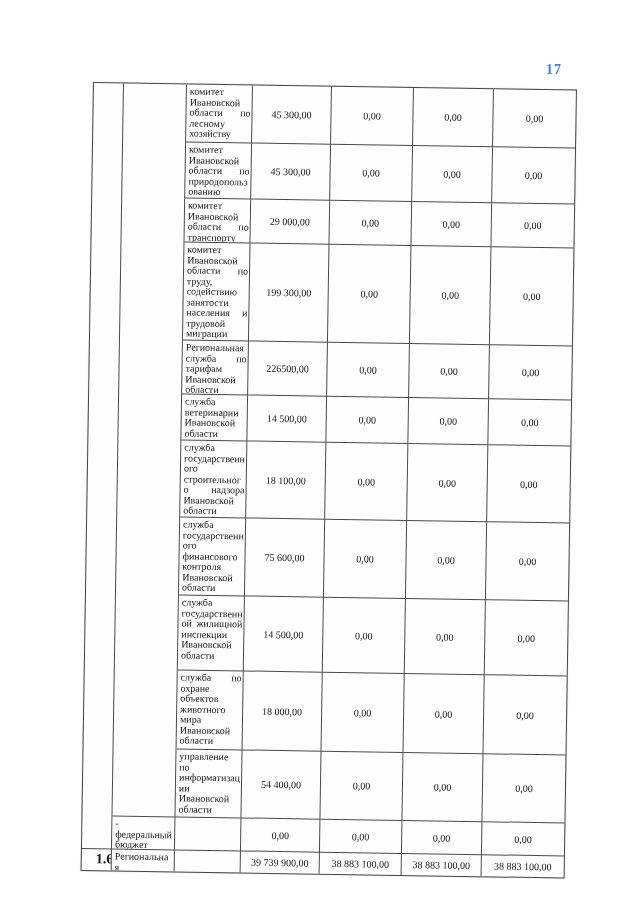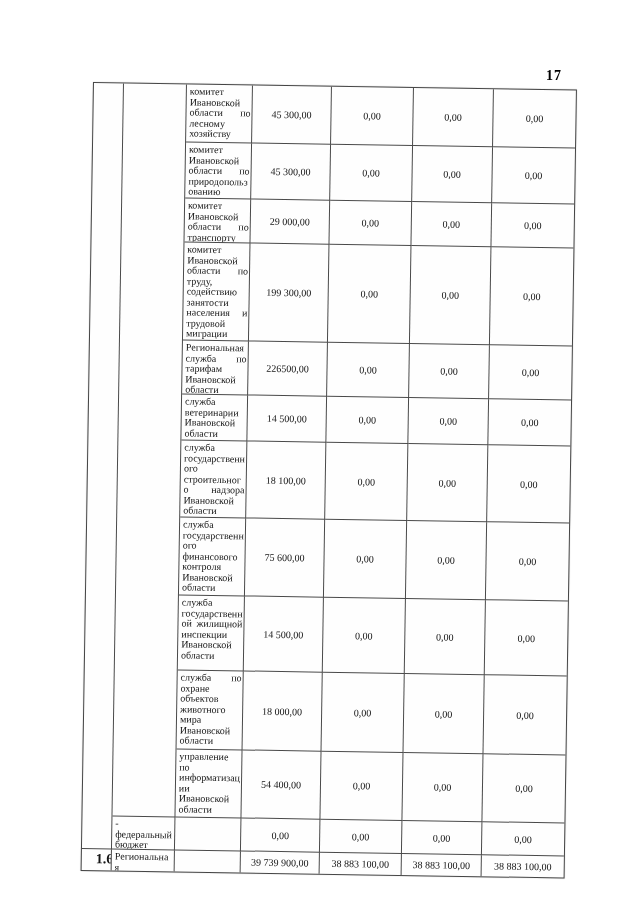--- a/index.html
+++ b/index.html
@@ -6,25 +6,25 @@
   body {
     width: 640px; height: 905px;
     background: #ffffff;
     font-family: "Liberation Serif", "DejaVu Serif", serif;
     color: #181818;
     overflow: hidden;
     position: relative;
   }
   .page-number {
     position: absolute;
-    left: 546px; top: 68px;
+    left: 546px; top: 62px;
     font-size: 14px;
     font-weight: 700;
     letter-spacing: 1px;
-    color: #000000;
+    color: #3b82f6;
   }
   .scan-tilt {
     position: absolute;
     left: 93px; top: 82px;
     transform: rotate(0.9deg);
     transform-origin: 0 0;
   }
   .budget-grid {
     display: grid;
     grid-template-columns: 30px 63px 66px 79px 82px 80px 82px;

